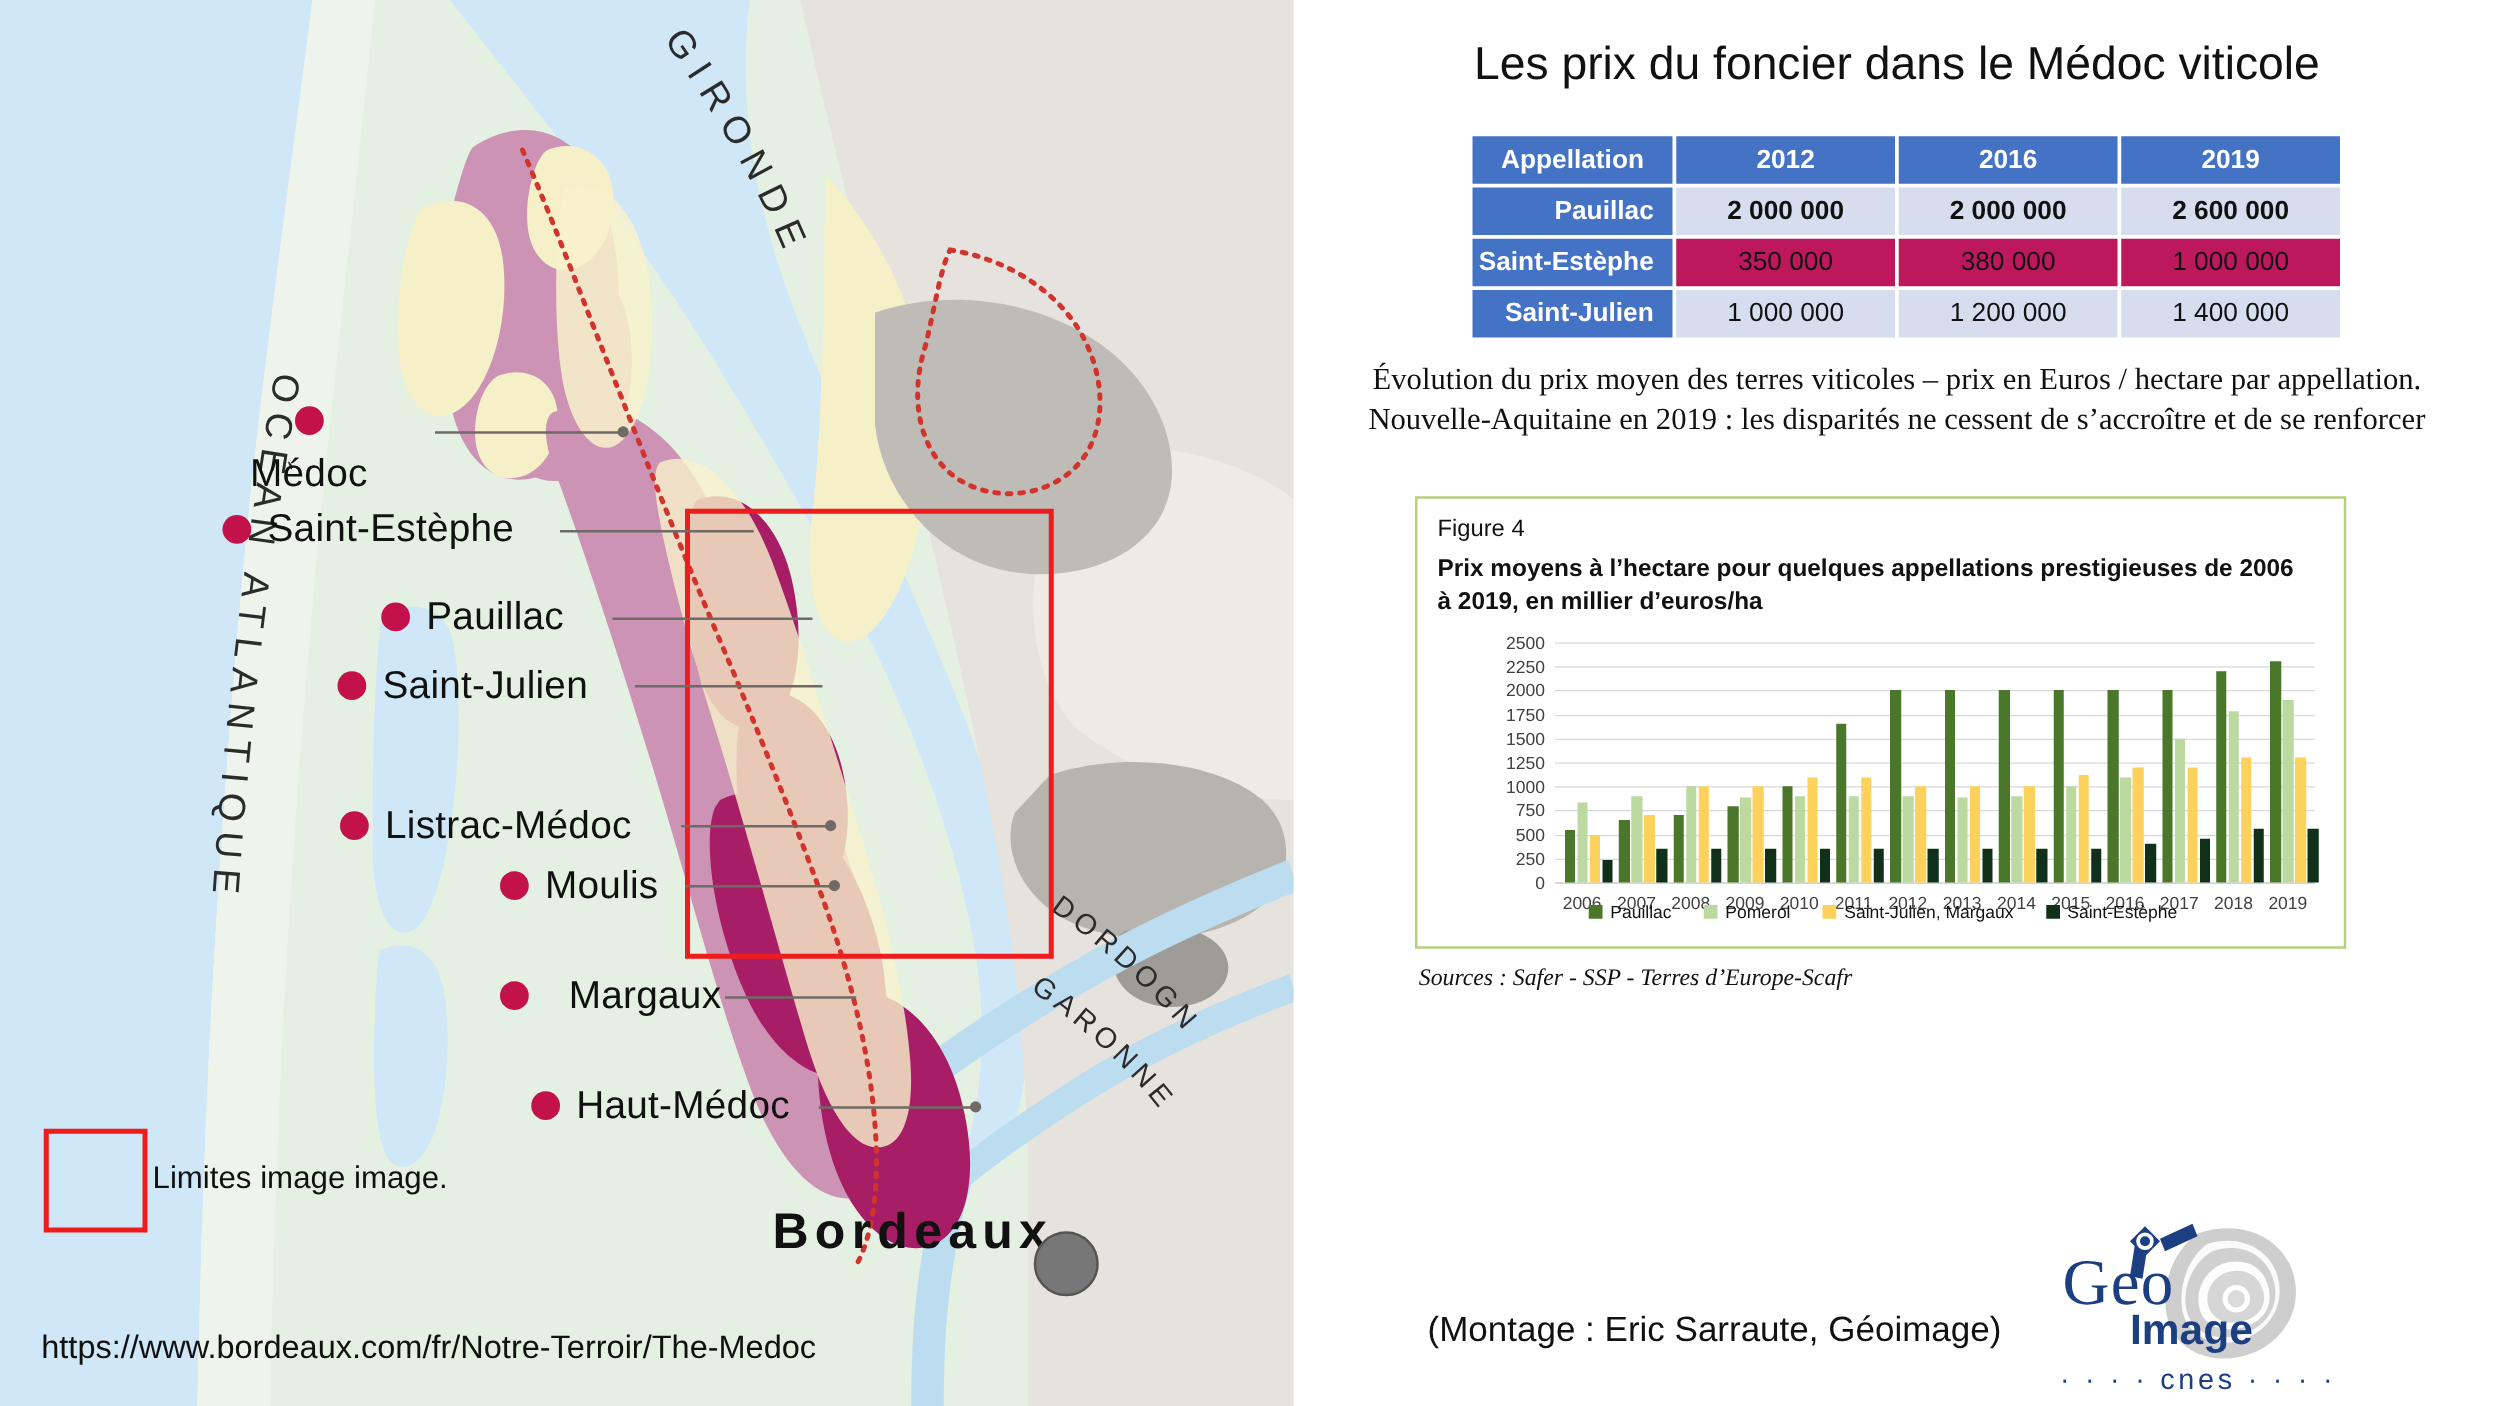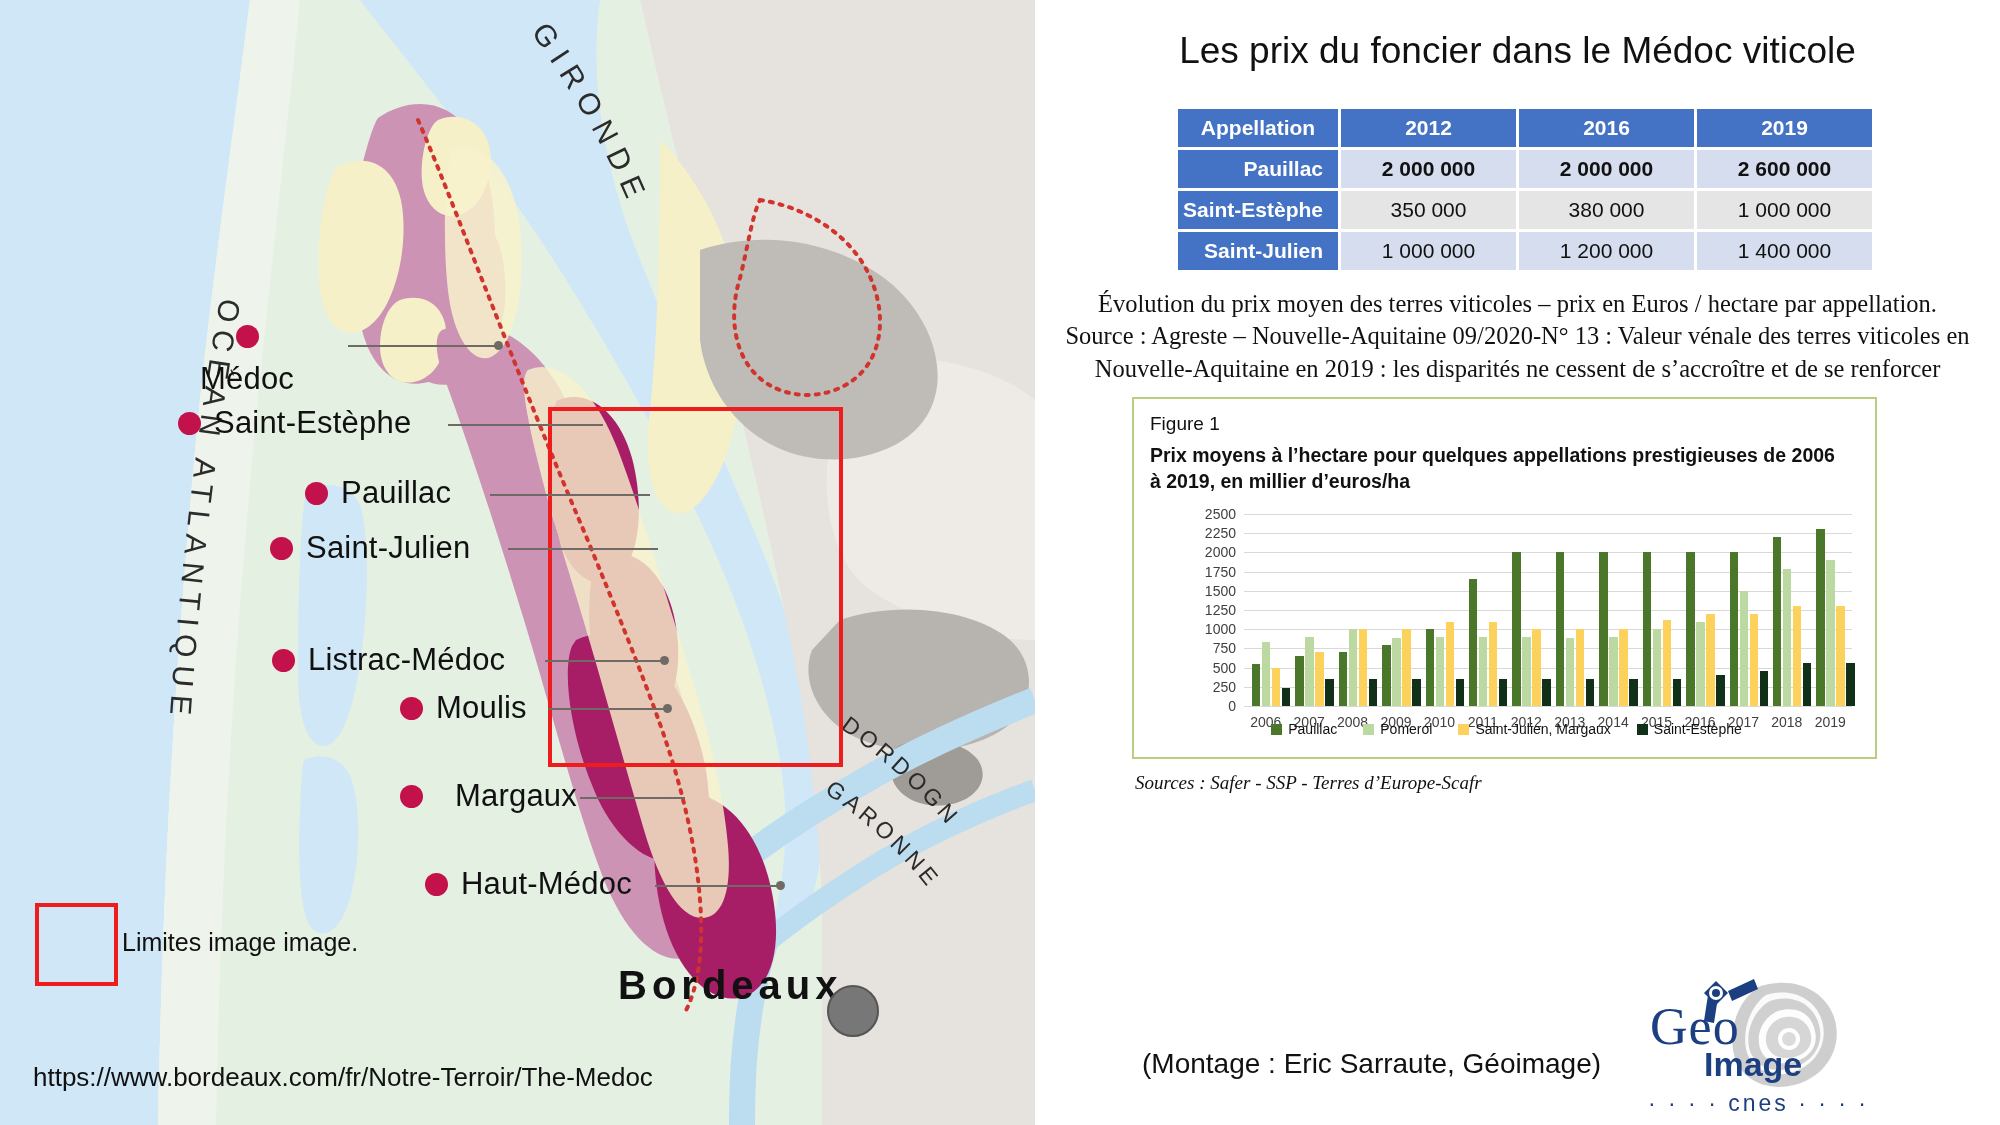--- a/index.html
+++ b/index.html
@@ -27,21 +27,21 @@
   .main-title{position:absolute;left:0;width:965px;top:30px;text-align:center;font-size:37px;color:#111;}
 
   
   .price-table{position:absolute;left:140px;top:106px;border-collapse:separate;border-spacing:3px 3px;}
   .price-table th,.price-table td{font-size:21px;padding:0;height:38px;text-align:center;box-sizing:border-box;}
   .price-table th{background:#4472c4;color:#fff;font-weight:bold;width:160px;}
   .price-table th.appel{width:160px;}
   .price-table td.rowhead{background:#4472c4;color:#fff;font-weight:bold;text-align:right;padding-right:15px;width:160px;}
   .price-table td.val{color:#111;width:175px;}
   .price-table tr.r0 td.val{background:#d6ddee;font-weight:bold;}
-  .price-table tr.r1 td.val{background:#e5e5e5;}
+  .price-table tr.r1 td.val{background:#be185d;}
   .price-table tr.r2 td.val{background:#d6ddee;}
 
   .caption{position:absolute;left:0;width:965px;top:288px;text-align:center;font-family:"Liberation Serif",serif;font-size:24.5px;color:#111;line-height:1.32;}
 
   
   .fig-card{position:absolute;left:97px;top:397px;width:745px;height:362px;border:2px solid #b7cf7f;background:#fff;box-sizing:border-box;}
   .fig-num{position:absolute;left:16px;top:14px;font-size:19px;color:#111;}
   .fig-title{position:absolute;left:16px;top:43px;width:700px;font-size:19.5px;font-weight:bold;color:#111;line-height:1.35;}
 
   .plot{position:absolute;left:58px;top:115px;width:660px;height:192px;}
@@ -240,26 +240,25 @@
         <td class="rowhead">Saint-Julien</td>
         <td class="val">1 000 000</td>
         <td class="val">1 200 000</td>
         <td class="val">1 400 000</td>
       </tr>
     </tbody>
   </table>
 
   <div class="caption">
     <div>Évolution du prix moyen des terres viticoles – prix en Euros / hectare par appellation.</div>
-    <div>Source : Agreste – Nouvelle-Aquitaine 09/2020-N° 13 : Valeur vénale des terres viticoles en</div>
     <div>Nouvelle-Aquitaine en 2019 : les disparités ne cessent de s’accroître et de se renforcer</div>
   </div>
 
   <div class="fig-card">
-    <div class="fig-num">Figure 1</div>
+    <div class="fig-num">Figure 4</div>
     <div class="fig-title">Prix moyens à l’hectare pour quelques appellations prestigieuses de 2006 à 2019, en millier d’euros/ha</div>
     <div class="plot" id="plot">
       <div class="axis-base"></div>
     <div class="gridline" style="top: 192px;"></div>
           <div class="ylab" style="top: 192px;">0</div>
           <div class="gridline" style="top: 172.8px;"></div>
           <div class="ylab" style="top: 172.8px;">250</div>
           <div class="gridline" style="top: 153.6px;"></div>
           <div class="ylab" style="top: 153.6px;">500</div>
           <div class="gridline" style="top: 134.4px;"></div>

